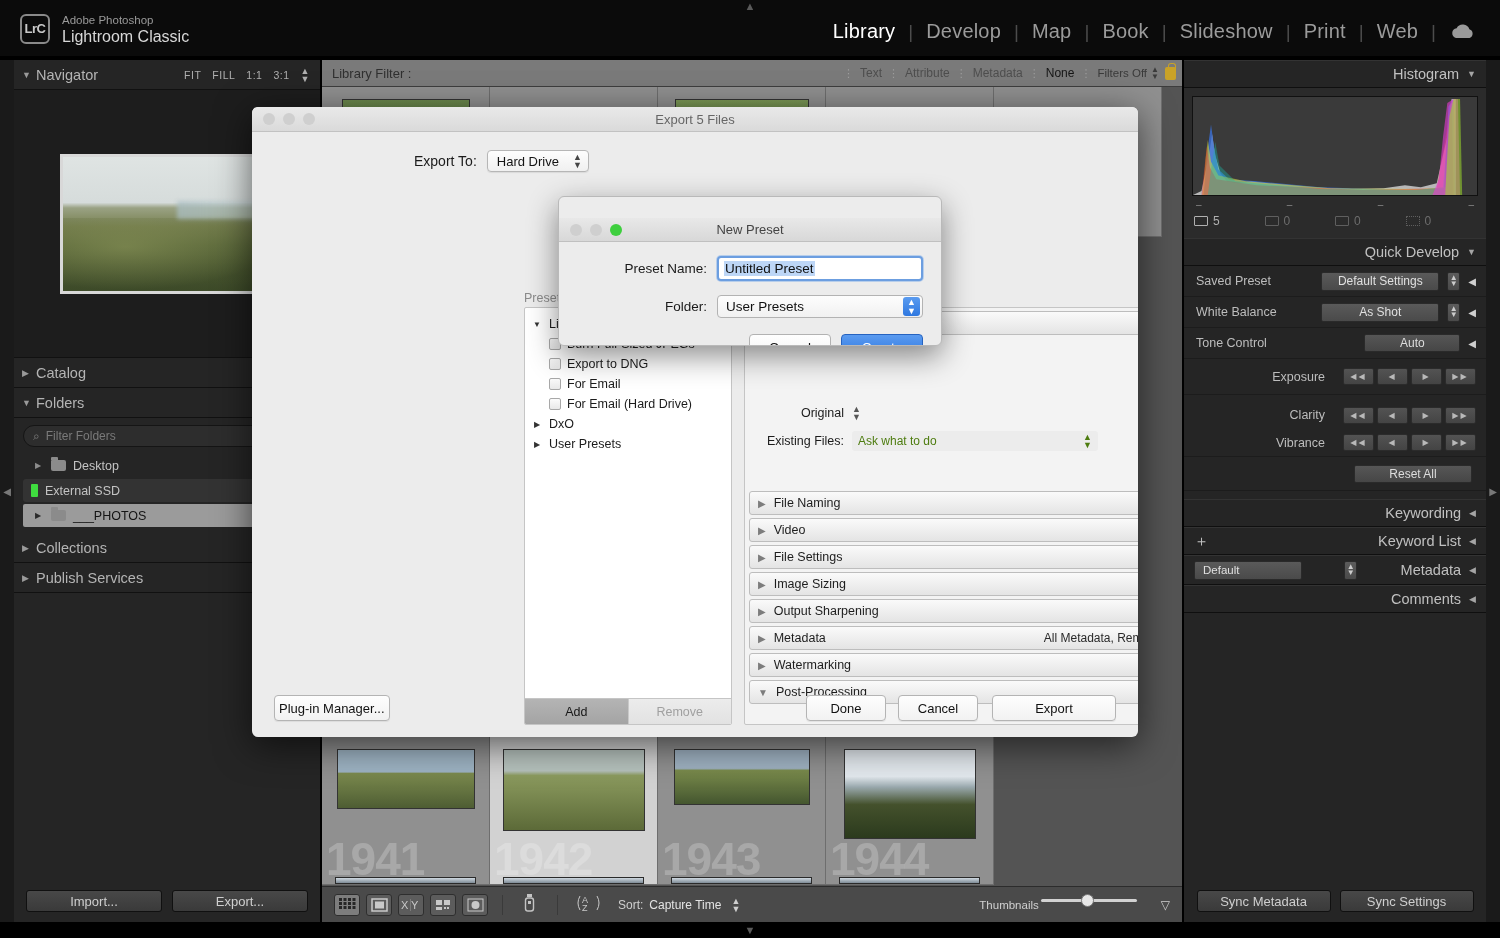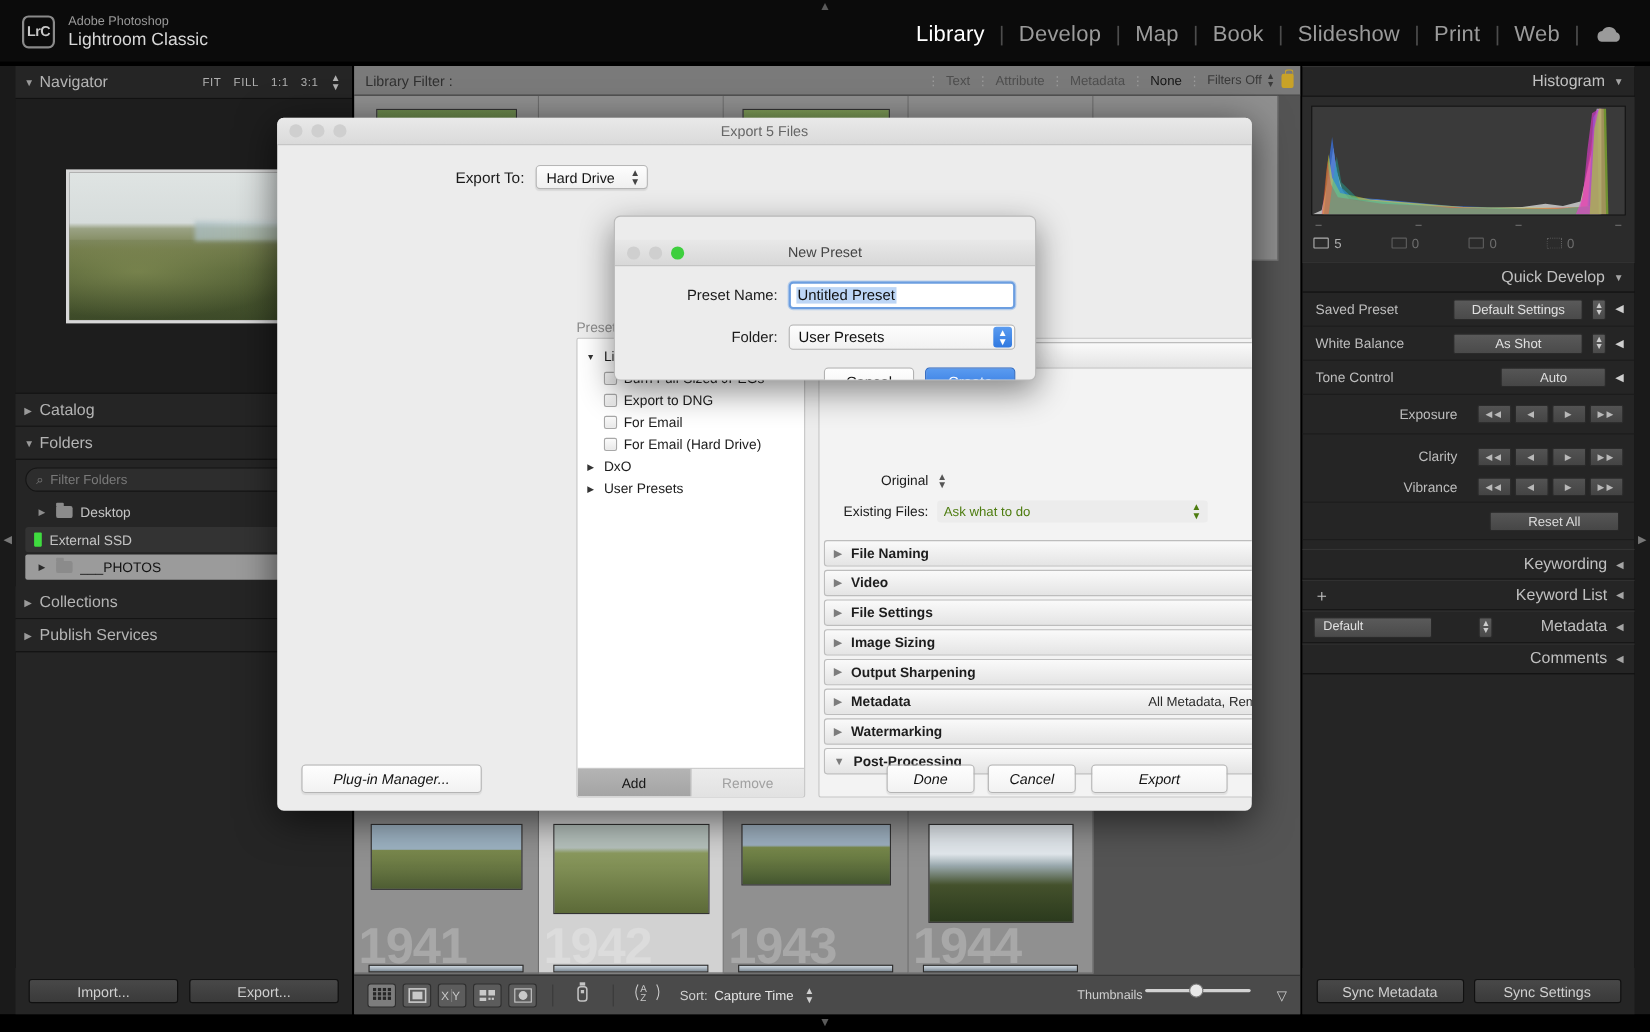--- a/index.html
+++ b/index.html
@@ -298,37 +298,37 @@
     position:absolute; left:492px; top:200px; width:622px; height:418px;
     background:#f3f3f3; border:1px solid #c5c5c5; border-radius:2px; overflow:hidden;
   }
   .sec-bar {
     margin: 3px 4px; height: 24px;
     background: linear-gradient(to bottom,#fafafa,#e4e4e4);
     border: 1px solid #bdbdbd; border-radius: 3px;
     display:flex; align-items:center; padding: 0 10px 0 8px; gap: 8px;
   }
   .sec-bar .s-tri { font-size:10px; color:#7c7c7c; }
-  .sec-bar .s-name { font-size: 12.5px; font-weight: bold; color:#1d1d1d;text-align:center; }
+  .sec-bar .s-name { font-size: 12.5px; font-weight: normal; color:#1d1d1d;text-align:center; }
   .sec-bar .s-sum { margin-left:auto; font-size:12px; color:#2a2a2a; }
   #exploc-body {
-    position:absolute; left:496px; top:236px; width:614px; height:140px;
+    position:absolute; left:496px; top:212px; width:614px; height:140px;
   }
   .xl-row { display:flex; align-items:center; gap:8px; margin-bottom: 10px; }
   .xl-lbl { font-size:12.5px; color:#1b1b1b; text-align:right; }
   .xl-field {
     height:20px; background:#fff; border:1px solid #b9b9b9; border-radius:3px;
     font-size:12px; color:#4d7c0f; display:flex; align-items:center; padding:0 6px;
   }
   #ed-footer { position:absolute; left:0; bottom:0; width:100%; height:62px; }
   .mac-btn {
     height: 26px; background: linear-gradient(to bottom,#fefefe,#f2f2f2);
     border:1px solid #b4b4b4; border-radius:4px; font-size:13px; color:#111;
-    display:flex; align-items:center; justify-content:center; padding: 0 28px;
-    box-shadow: 0 1px 1px rgba(0,0,0,.07); cursor:pointer;font-style:italic;
+    display:flex; align-items:center; justify-content:center; padding: 0 4px;
+    box-shadow: 0 1px 1px rgba(0,0,0,.07); cursor:pointer;
   }
 
   
   #newpreset {
     position:absolute; left:558px; top:196px; width:384px; height:150px;
     background:#ececec; border:1px solid #b9b9b9; border-radius: 6px;
     box-shadow: 0 10px 30px rgba(0,0,0,.45); overflow:hidden;
   }
   #np-title {
     height: 24px; background: linear-gradient(to bottom,#e8e8e8,#d8d8d8);

